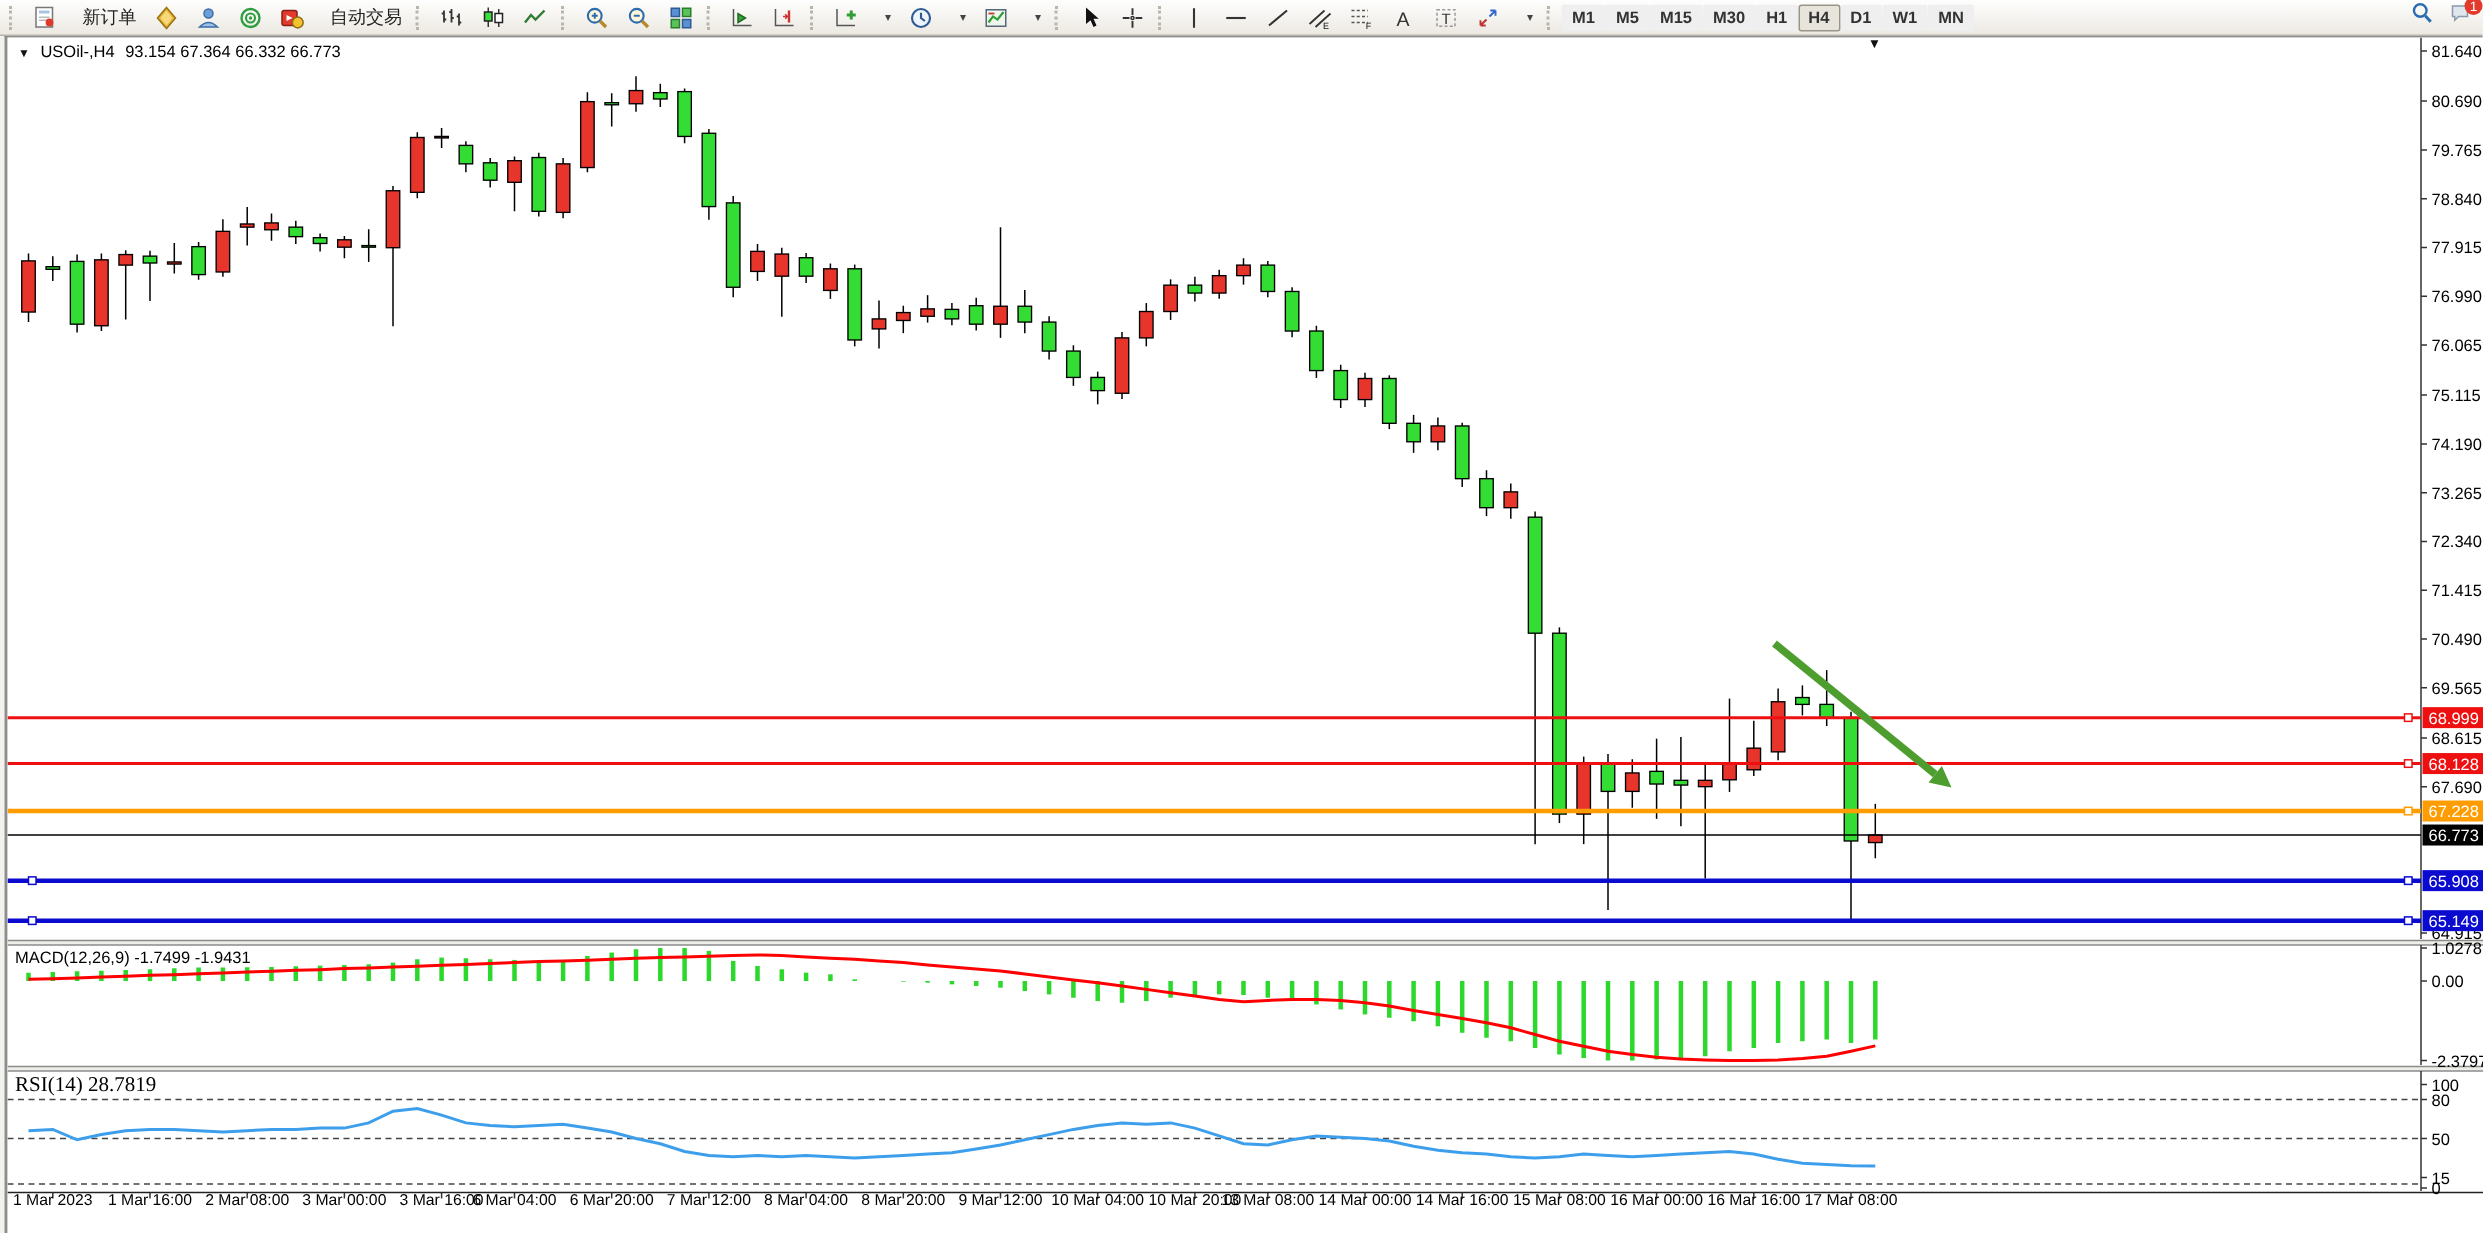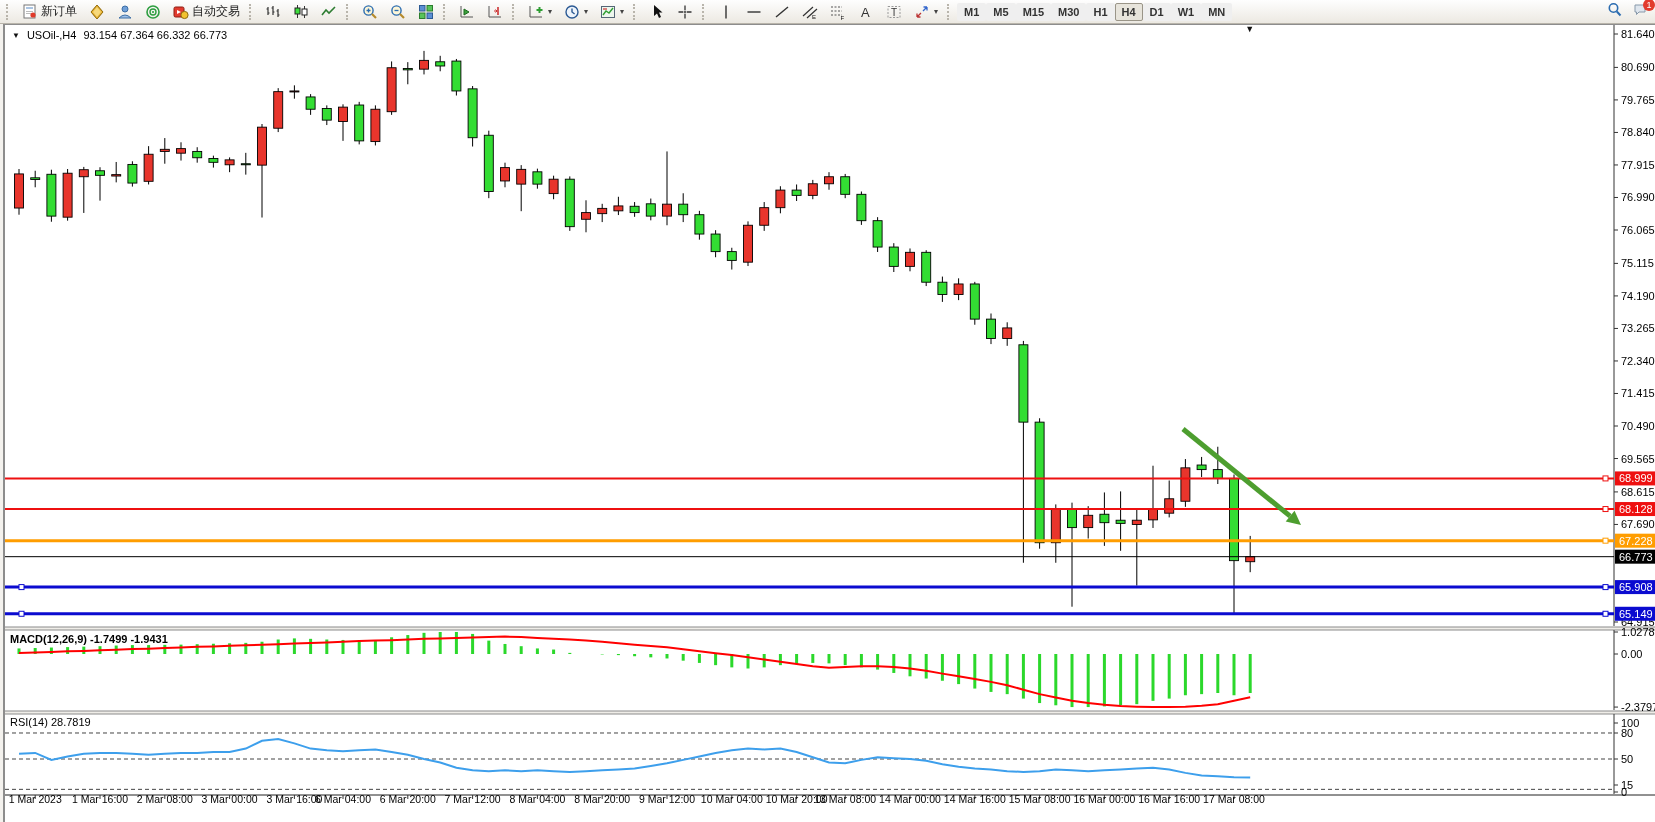--- a/index.html
+++ b/index.html
@@ -1,34 +1,34 @@
 <!DOCTYPE html>
 <html><head>
 <meta charset="utf-8">
 <style>
   html,body{margin:0;padding:0;width:1655px;height:822px;background:#f4f2ee;overflow:hidden;
             font-family:"Liberation Sans",sans-serif;-webkit-font-smoothing:antialiased;}
   #toolbar{position:absolute;top:0;left:0;right:0;height:23px;
            background:linear-gradient(#fefefe,#ece9e2);border-bottom:1px solid #b8b4aa;
            display:flex;align-items:center;padding-left:3px;z-index:30;}
-  .tbtn{display:inline-flex;align-items:center;gap:3px;height:20px;padding:0 4px;margin:0 1px;
+  .tbtn{display:inline-flex;align-items:center;gap:17px;height:20px;padding:0 4px;margin:0 1px;
         border:1px solid transparent;border-radius:2px;background:transparent;cursor:default;
         font-size:12px;color:#222;white-space:nowrap;justify-content:center;}
   .tbtn .dd{font-size:8px;color:#444;margin-left:1px;}
   .grip{width:5px;height:16px;margin:0 3px;border-left:2px dotted #b9b5ac;}
   .tfbtn{font-size:11px;color:#333;padding:2px 6px;margin:0;border:1px solid transparent;border-radius:2px;font-weight:bold;}
   .tfbtn.active{background:#e7e4db;border-color:#9a9588;}
   #tb-right{position:absolute;right:6px;top:0;height:23px;display:flex;align-items:center;gap:10px;}
   #chartwin{position:absolute;left:3px;top:24px;right:0;bottom:0;background:#fff;
             border-left:2px solid #8d8d8d;border-top:1px solid #8d8d8d;}
   #plot{position:absolute;left:0;top:0;z-index:5;}
   .ovl{position:absolute;z-index:10;color:#000;}
   #title-row{left:7px;top:4px;font-size:11px;display:flex;gap:7px;align-items:center;}
-  #macd-label{left:5px;top:608px;font-size:11px;font-weight:bold;}
-  #rsi-label{left:5px;top:691px;font-size:11px;}
+  #macd-label{left:5px;top:608px;font-size:11px;}
+  #rsi-label{left:5px;top:691px;font-size:14px;font-family:Liberation Serif, serif;}
   .tri{font-size:8px;color:#111;}
   svg text{font-family:"Liberation Sans",sans-serif;}
 </style>
 </head>
 <body>
 
 <div id="toolbar">
     <div class="grip"></div>
     <button class="tbtn">
       <svg viewBox="0 0 16 16" width="16" height="16">

